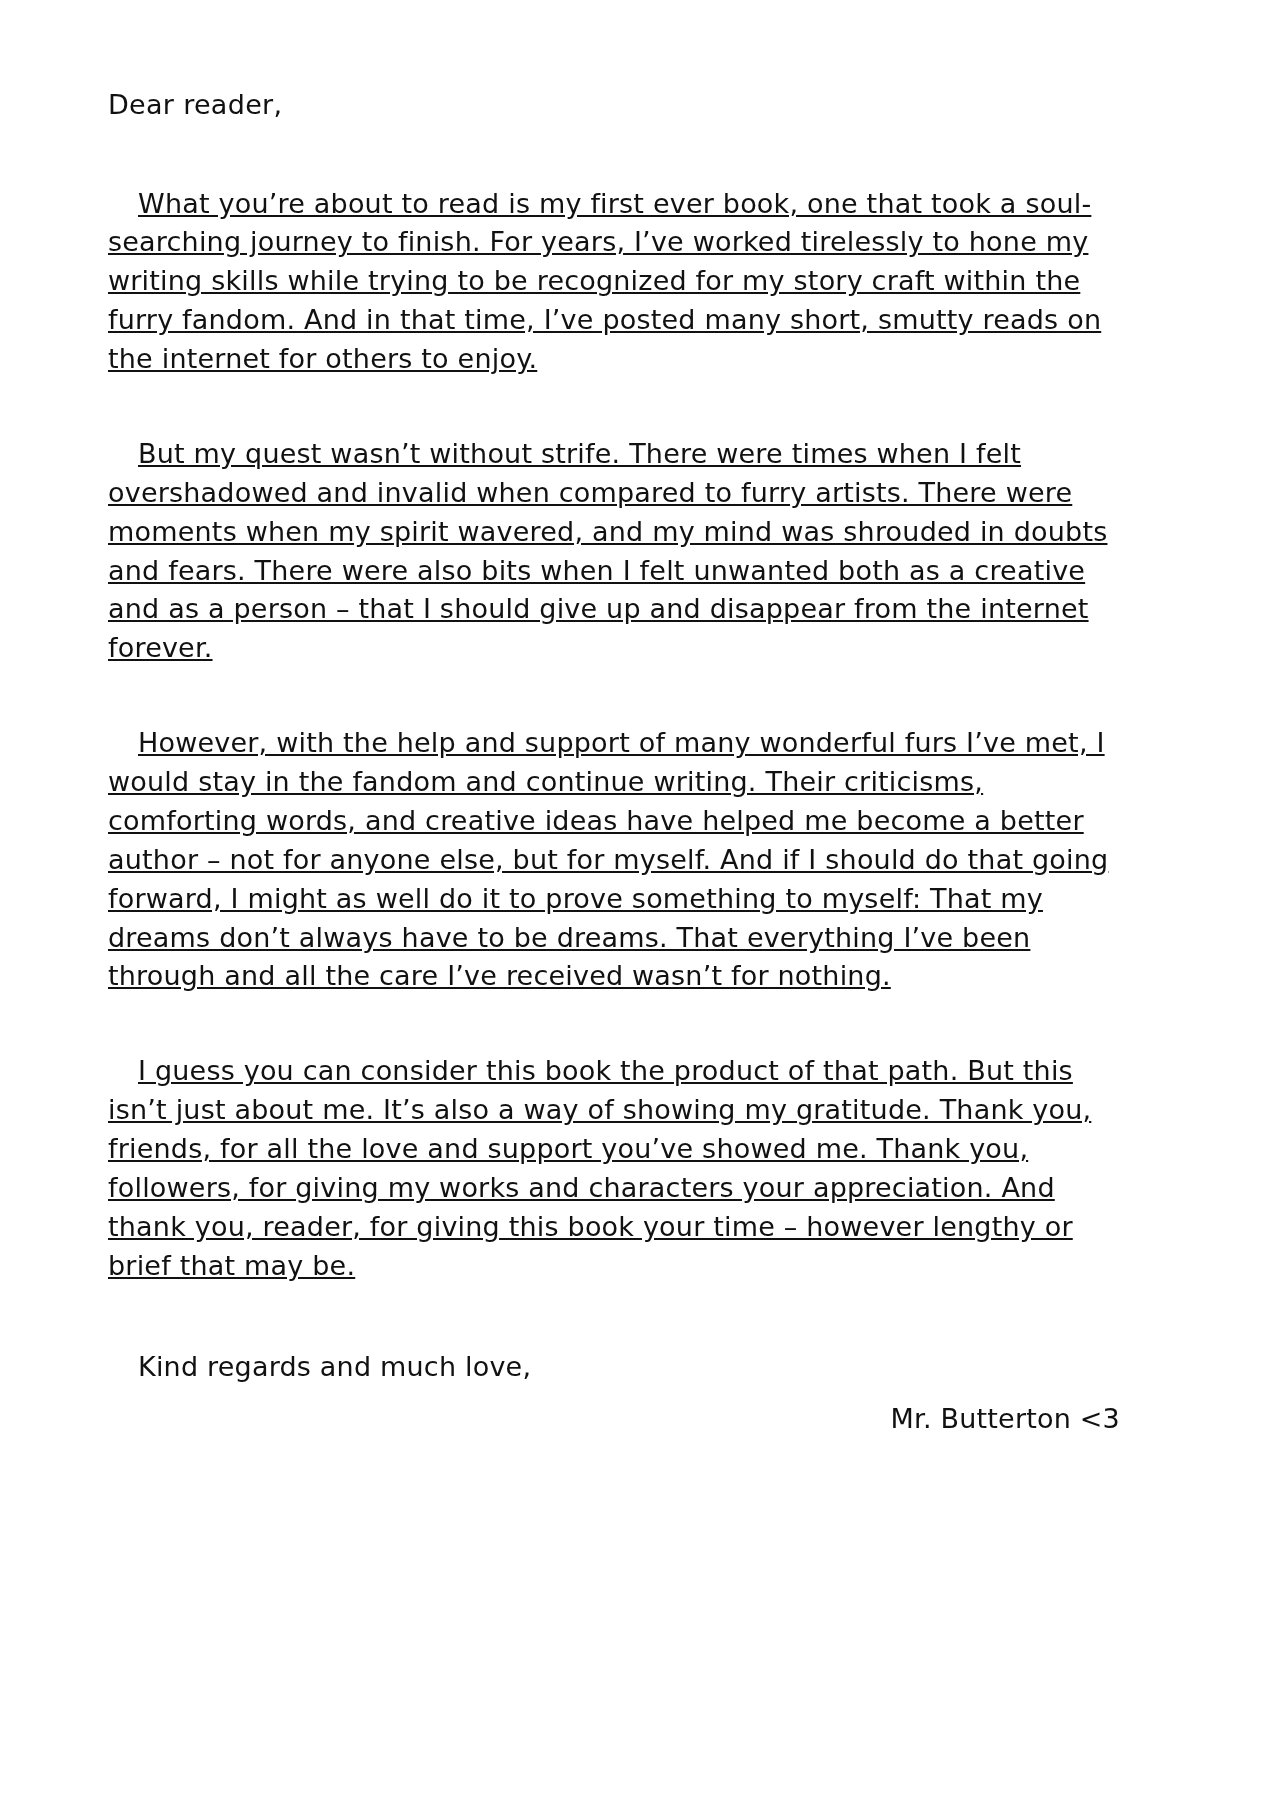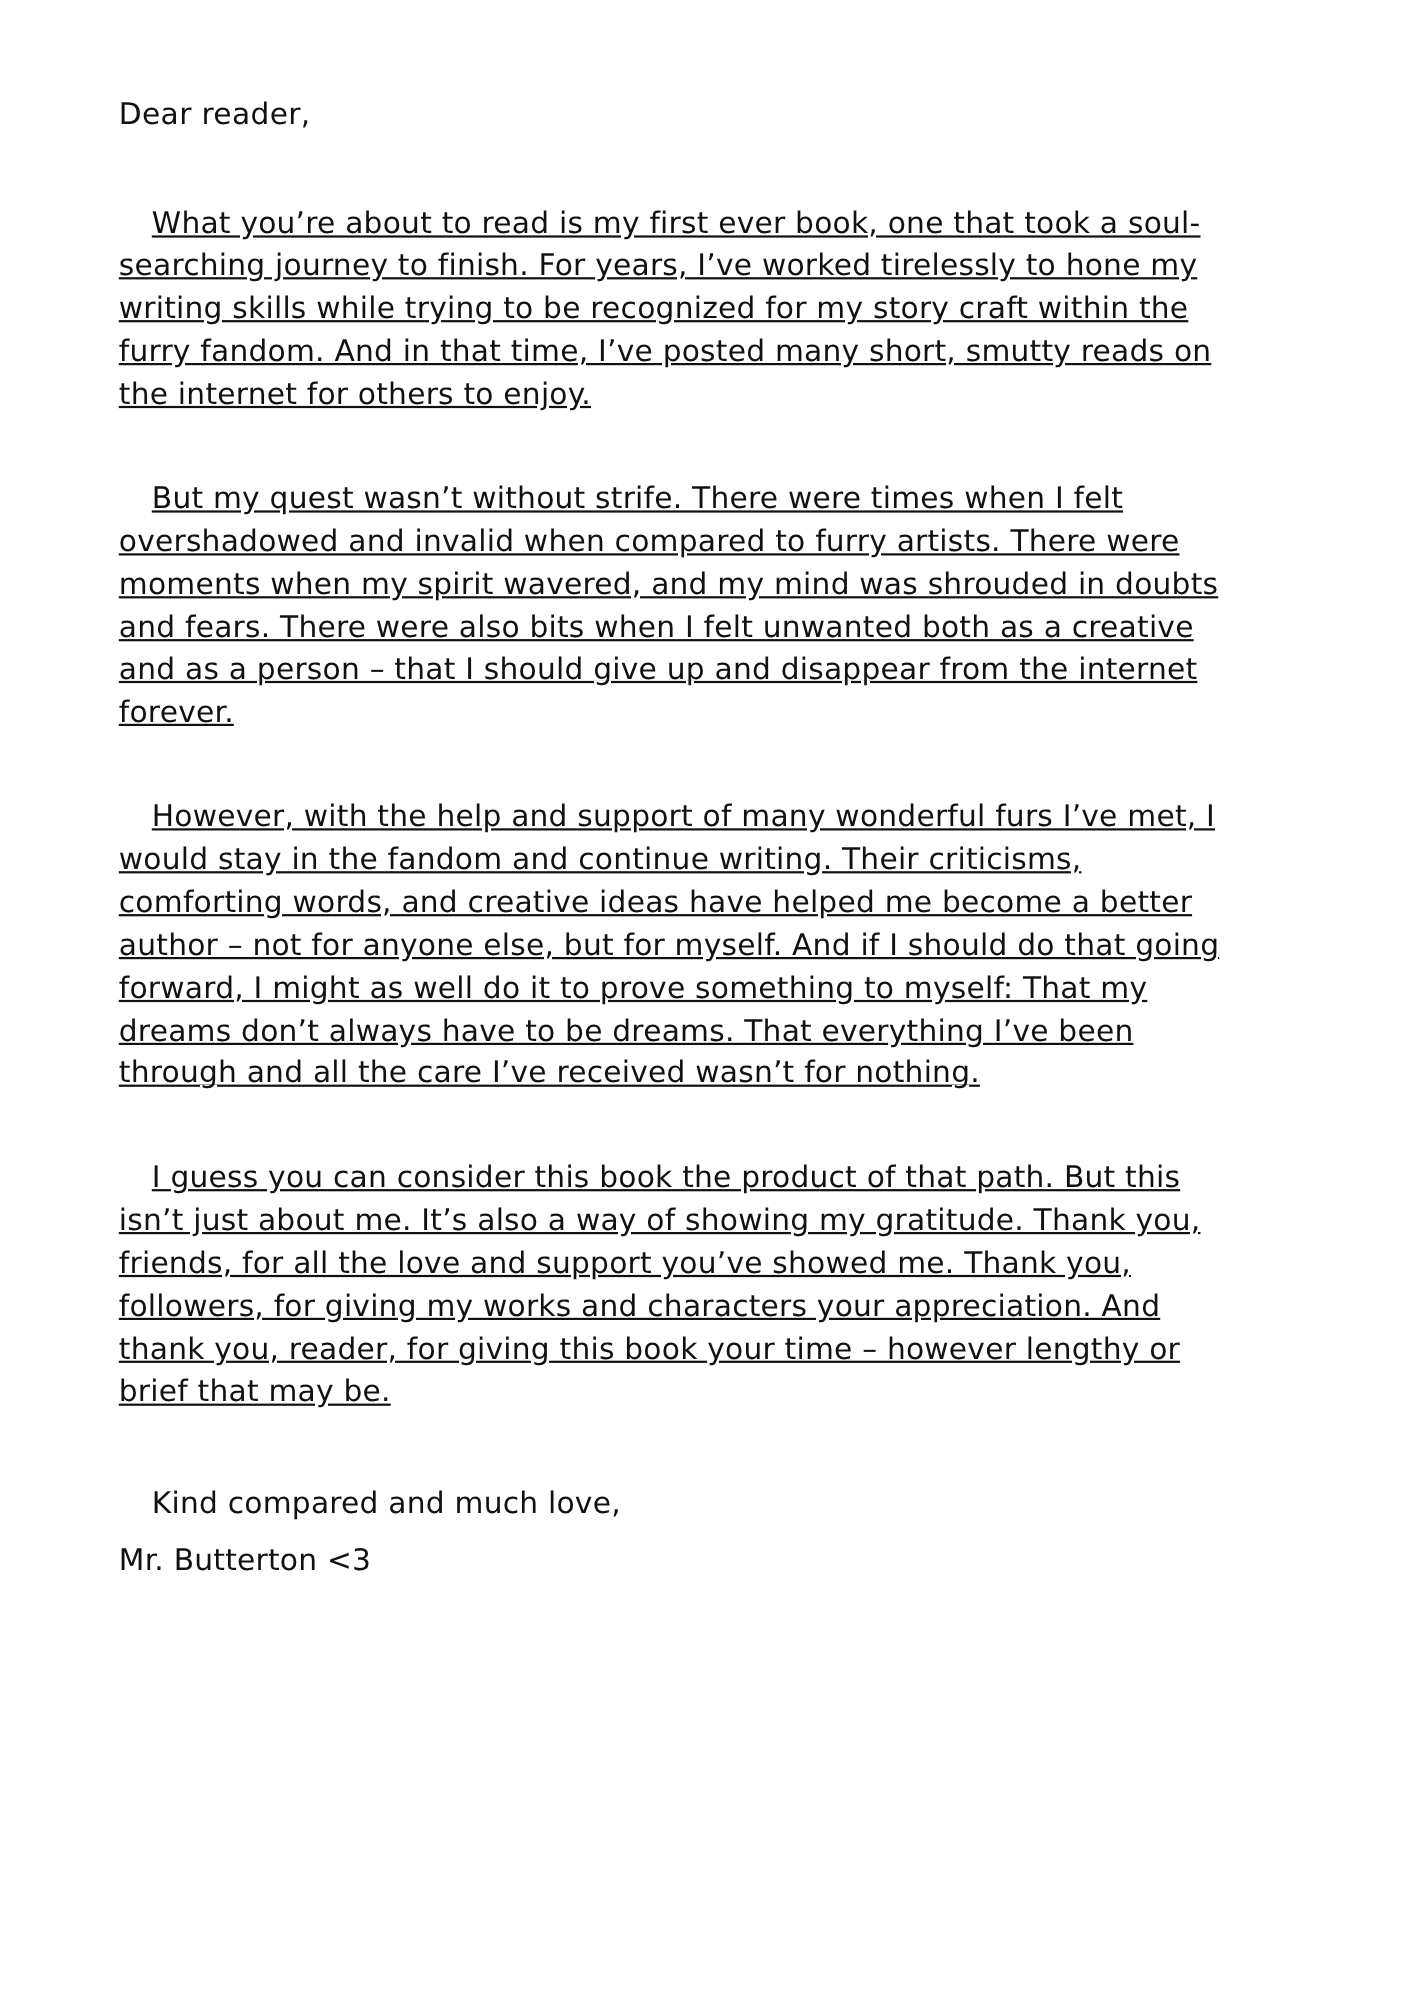--- a/index.html
+++ b/index.html
@@ -51,20 +51,21 @@
     text-indent: 30px;
     margin: 0;
   }
   .signature {
     font-family: "DejaVu Sans", sans-serif;
     font-size: 27px;
     line-height: 1.44;
     color: #111111;
     letter-spacing: 0.2px;
     margin: 14px 0 0 0;
+    text-align: right;
   }
 </style>
 </head>
 <body>
 
 <div class="page">
   <div class="letter">
 
     <p class="salutation">Dear reader,</p>
 
@@ -79,18 +80,18 @@
     <div class="spacer-md"></div>
 
     <p class="para">However, with the help and support of many wonderful furs I’ve met, I would stay in the fandom and continue writing. Their criticisms, comforting words, and creative ideas have helped me become a better author – not for anyone else, but for myself. And if I should do that going forward, I might as well do it to prove something to myself: That my dreams don’t always have to be dreams. That everything I’ve been through and all the care I’ve received wasn’t for nothing.</p>
 
     <div class="spacer-md"></div>
 
     <p class="para">I guess you can consider this book the product of that path. But this isn’t just about me. It’s also a way of showing my gratitude. Thank you, friends, for all the love and support you’ve showed me. Thank you, followers, for giving my works and characters your appreciation. And thank you, reader, for giving this book your time – however lengthy or brief that may be.</p>
 
     <div class="spacer-sign"></div>
 
-    <p class="signoff">Kind compared and much love,</p>
+    <p class="signoff">Kind regards and much love,</p>
 
     <p class="signature">Mr. Butterton &lt;3</p>
 
   </div>
 </div>
 
 </body></html>

